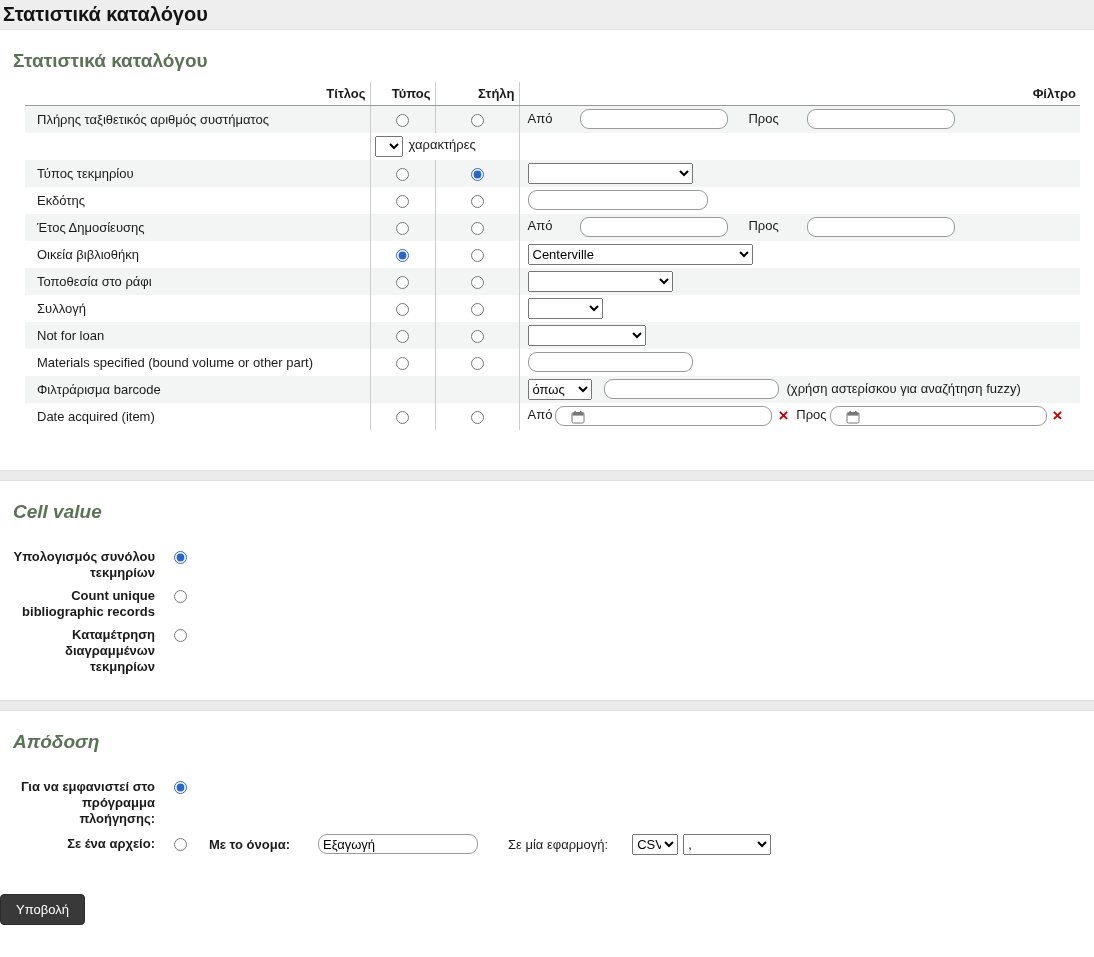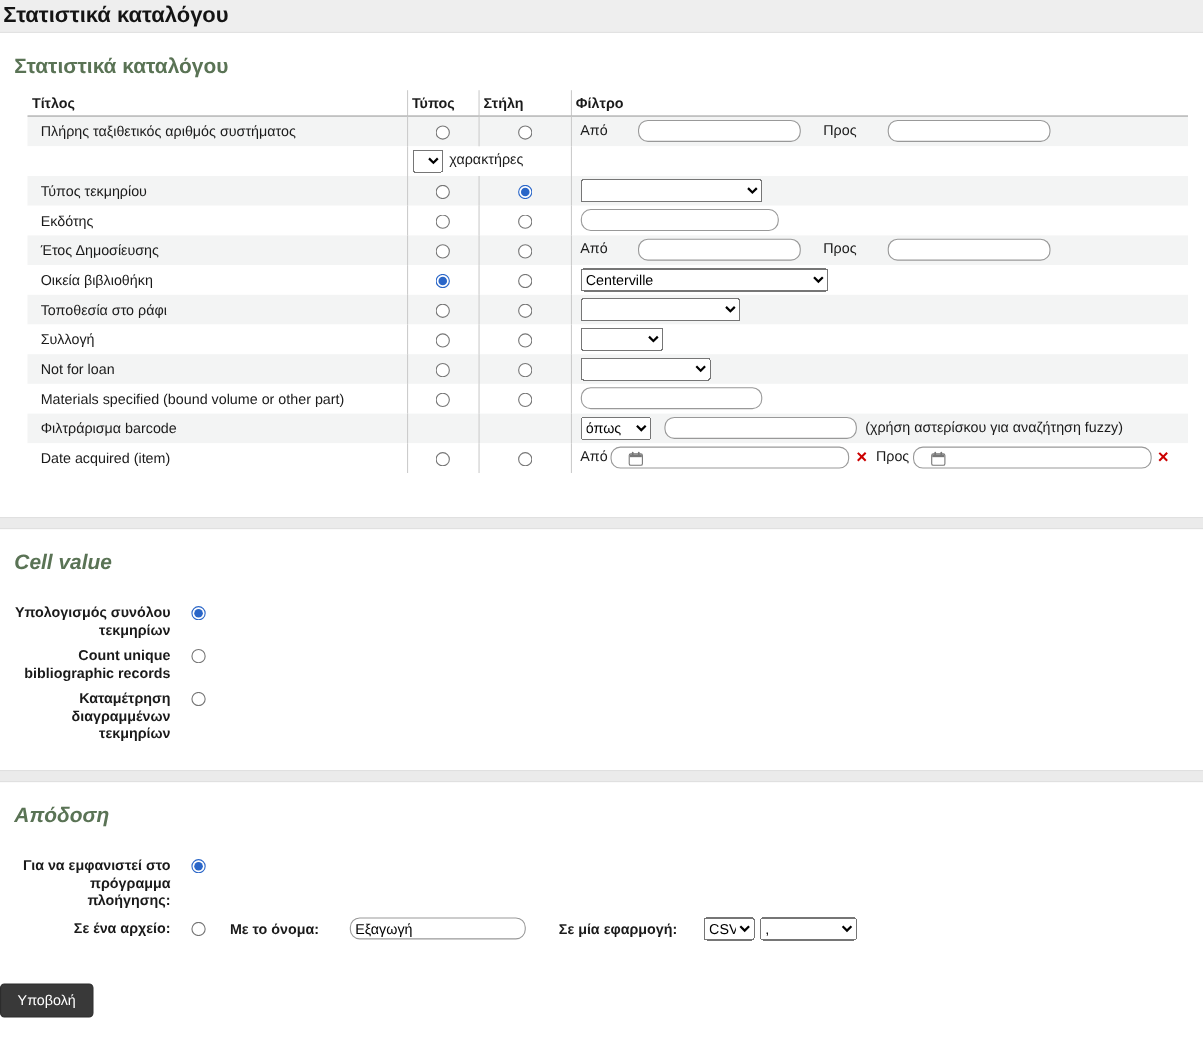--- a/index.html
+++ b/index.html
@@ -31,21 +31,21 @@
 
   .section { padding: 12px 14px 0 13px; }
   .section1 { padding-bottom: 40px; }
   .section2 { padding-bottom: 18px; }
   .section3 { padding-bottom: 0; }
   .legend { font-size: 19px; font-weight: bold; color: #5a7355; margin: 8px 0 10px 0; }
   .legend.mb { margin-bottom: 26px; font-style: italic; }
 
   
   table.stats { border-collapse: collapse; margin-left: 12px; width: 1055px; table-layout: fixed; }
-  .stats th { font-weight: bold; text-align: left; padding: 4px; border-bottom: 1px solid #9a9a9a; }
+  .stats th { font-weight: bold; text-align: right; padding: 4px; border-bottom: 1px solid #9a9a9a; }
   .stats td { padding: 2px 6px; height: 27px; vertical-align: middle; }
   .stats .bl { border-left: 1px solid #cccccc; }
   .stats tr.odd  { background: #f3f4f4; }
   .stats tr.even { background: #ffffff; }
   .stats td.title { padding-left: 12px; }
   .stats td.c { text-align: center; }
   .stats td.filter { padding-left: 8px; white-space: nowrap; }
   .stats td.chars { padding-left: 4px; white-space: nowrap; }
   .chars span { margin-left: 6px; }
 
@@ -91,21 +91,21 @@
 
   
   .opt-row { display: flex; align-items: flex-start; margin-bottom: 7px; }
   .opt-label { width: 142px; text-align: right; font-weight: bold; line-height: 16px; color: #1a1a1a; }
   .opt-row input[type="radio"] { margin-left: 19px; margin-top: 2px; flex: none; }
   .opt-row.single { align-items: center; }
   .opt-row.single input[type="radio"] { margin-top: 0; }
 
   .out-label  { font-weight: bold; margin-left: 22px; white-space: nowrap; }
   .in-filename { width: 160px; margin-left: 28px; }
-  .out-label2 { font-weight: bold; margin-left: 30px; white-space: nowrap; }
+  .out-label2 { font-weight: normal; margin-left: 30px; white-space: nowrap; }
   .sel-fmt { margin-left: 24px; width: 46px; }
   .sel-sep { margin-left: 5px; width: 88px; }
 
   .submit-row { margin-top: 39px; }
   .submit-btn {
     background: #393939;
     color: #ffffff;
     border: 1px solid #2c2c2c;
     border-radius: 4px;
     padding: 7px 15px;

